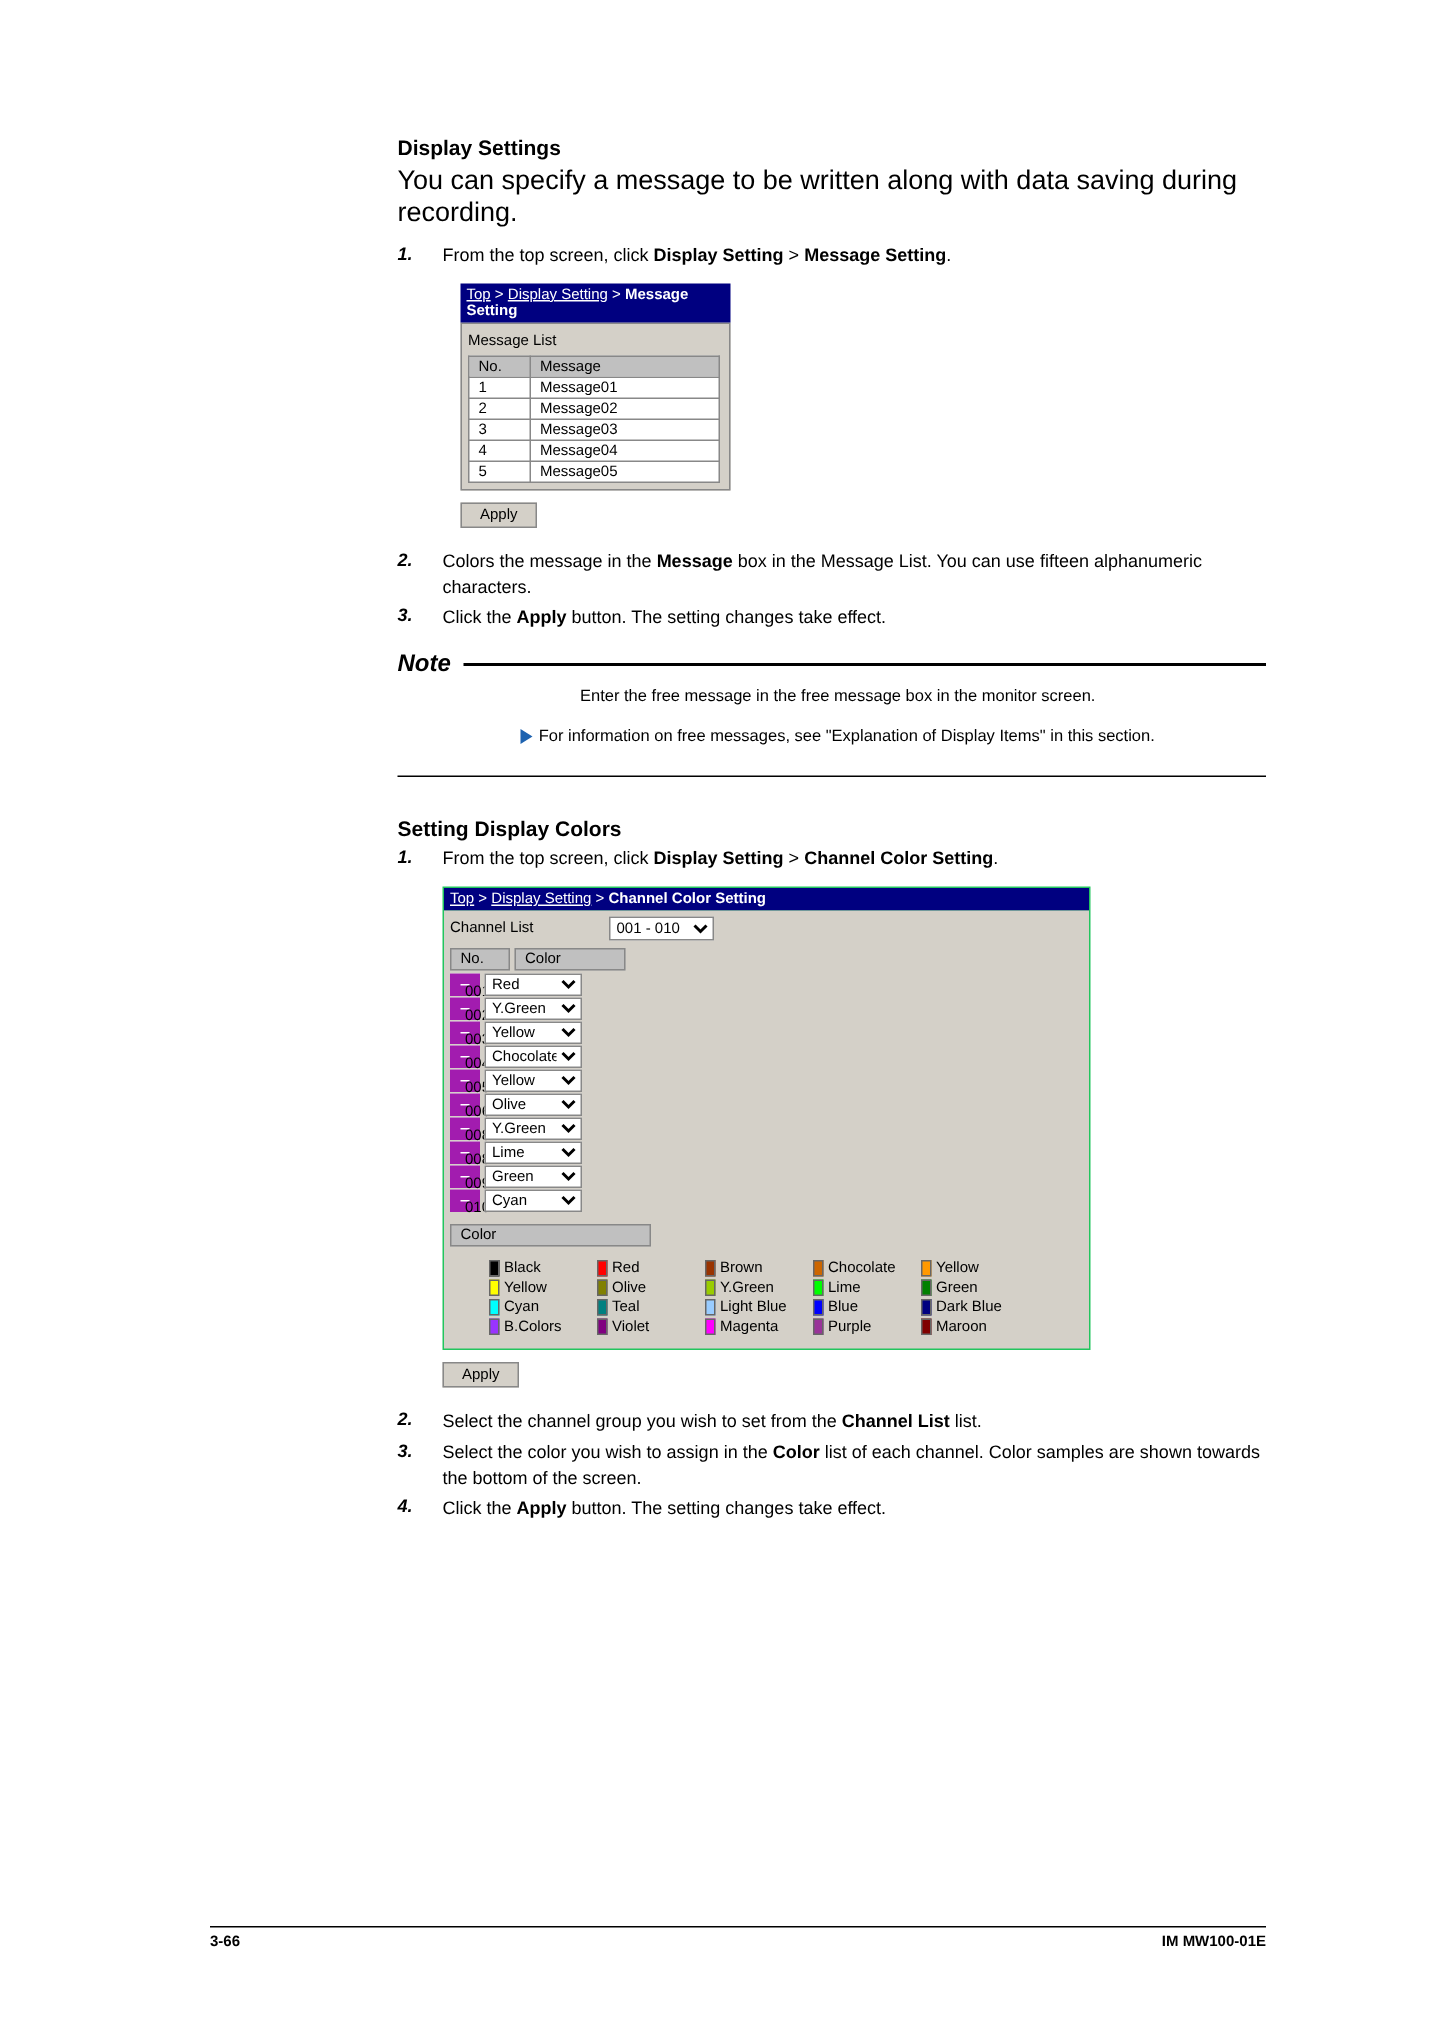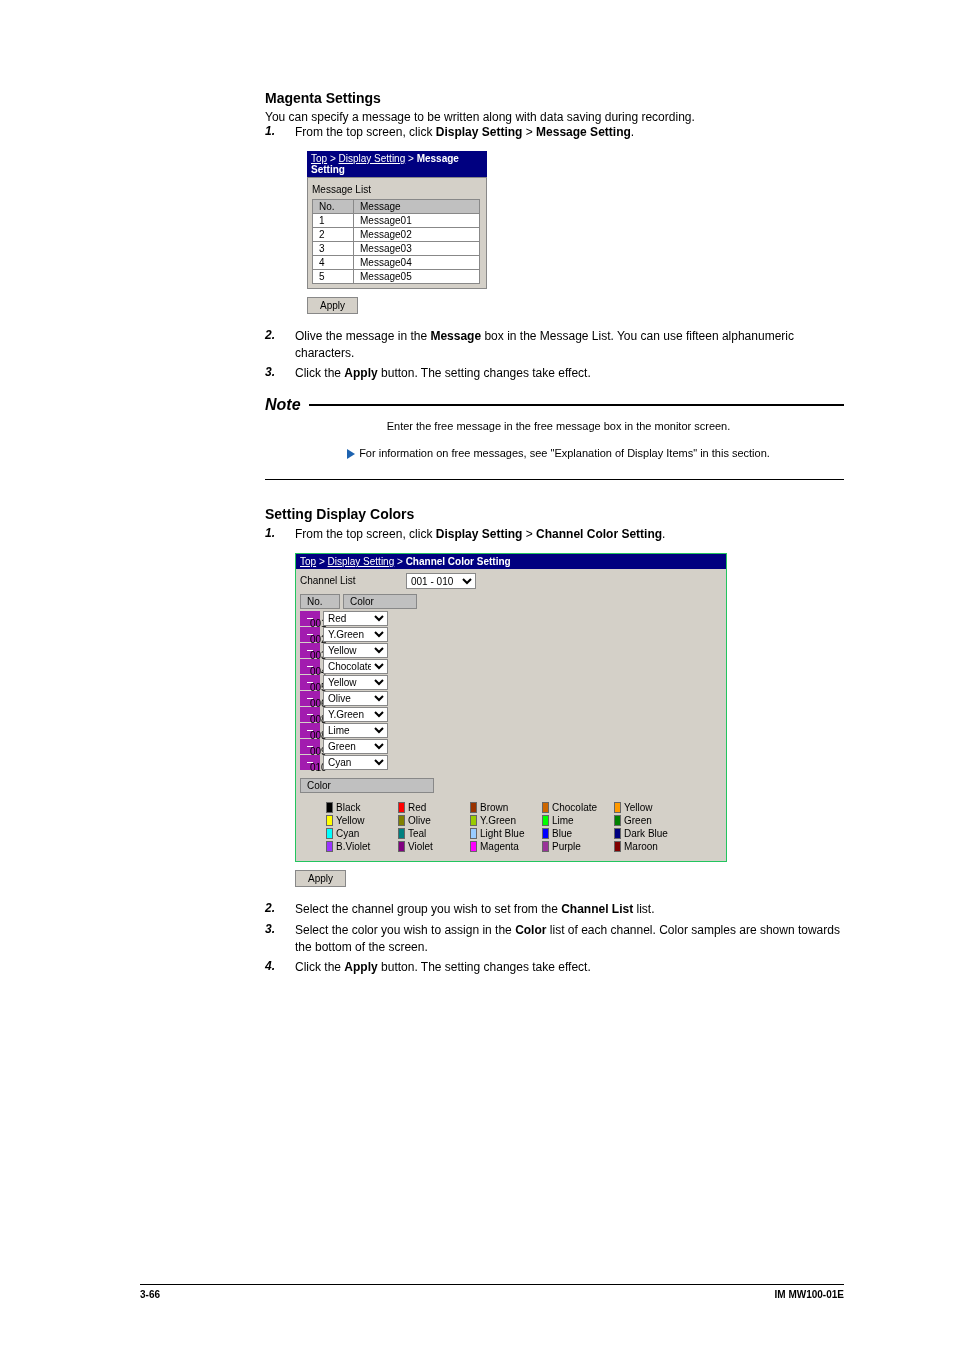--- a/index.html
+++ b/index.html
@@ -25,22 +25,22 @@
   }
   .content {
     margin-left: 125px;
   }
   .h3 {
     font-weight: bold;
     font-size: 14px;
     margin: 0 0 4px 0;
   }
   .intro {
-    font-size: 12px;
-    margin-bottom: 0;
+    font-size: 18px;
+    margin-bottom: 10px;
   }
   ol.steps {
     margin: 0 0 10px 0;
     padding: 0;
     list-style: none;
   }
   ol.steps > li {
     display: flex;
     margin-bottom: 4px;
   }
@@ -184,21 +184,21 @@
   }
 </style>
 </head>
 <body>
 
 <div class="page">
 
 
   <div class="content">
 
-    <div class="h3">Magenta Settings</div>
+    <div class="h3">Display Settings</div>
     <div class="intro">You can specify a message to be written along with data saving during recording.</div>
 
     <ol class="steps">
       <li>
         <span class="step-num">1.</span>
         <span class="step-text">
           <span>From the top screen, click </span><b>Display Setting</b><span> &gt; </span><b>Message Setting</b><span>.</span>
         </span>
       </li>
     </ol>
@@ -242,21 +242,21 @@
             </tbody>
         </table>
       </div>
       <button class="apply-btn">Apply</button>
     </div>
 
     <ol class="steps">
       <li>
         <span class="step-num">2.</span>
         <span class="step-text">
-          <span>Olive the message in the </span><b>Message</b><span> box in the Message List. You can use fifteen alphanumeric characters.</span>
+          <span>Colors the message in the </span><b>Message</b><span> box in the Message List. You can use fifteen alphanumeric characters.</span>
         </span>
       </li>
       <li>
         <span class="step-num">3.</span>
         <span class="step-text">
           <span>Click the </span><b>Apply</b><span> button. The setting changes take effect.</span>
         </span>
       </li>
     </ol>
 
@@ -410,21 +410,21 @@
                     <span>Blue</span>
                   </span>
                   <span class="swatch-item">
                     <span class="sw" style="background:#000080"></span>
                     <span>Dark Blue</span>
                   </span>
                 </div>
                 <div class="swatch-row">
                   <span class="swatch-item">
                     <span class="sw" style="background:#9933ff"></span>
-                    <span>B.Violet</span>
+                    <span>B.Colors</span>
                   </span>
                   <span class="swatch-item">
                     <span class="sw" style="background:#800080"></span>
                     <span>Violet</span>
                   </span>
                   <span class="swatch-item">
                     <span class="sw" style="background:#ff00ff"></span>
                     <span>Magenta</span>
                   </span>
                   <span class="swatch-item">

